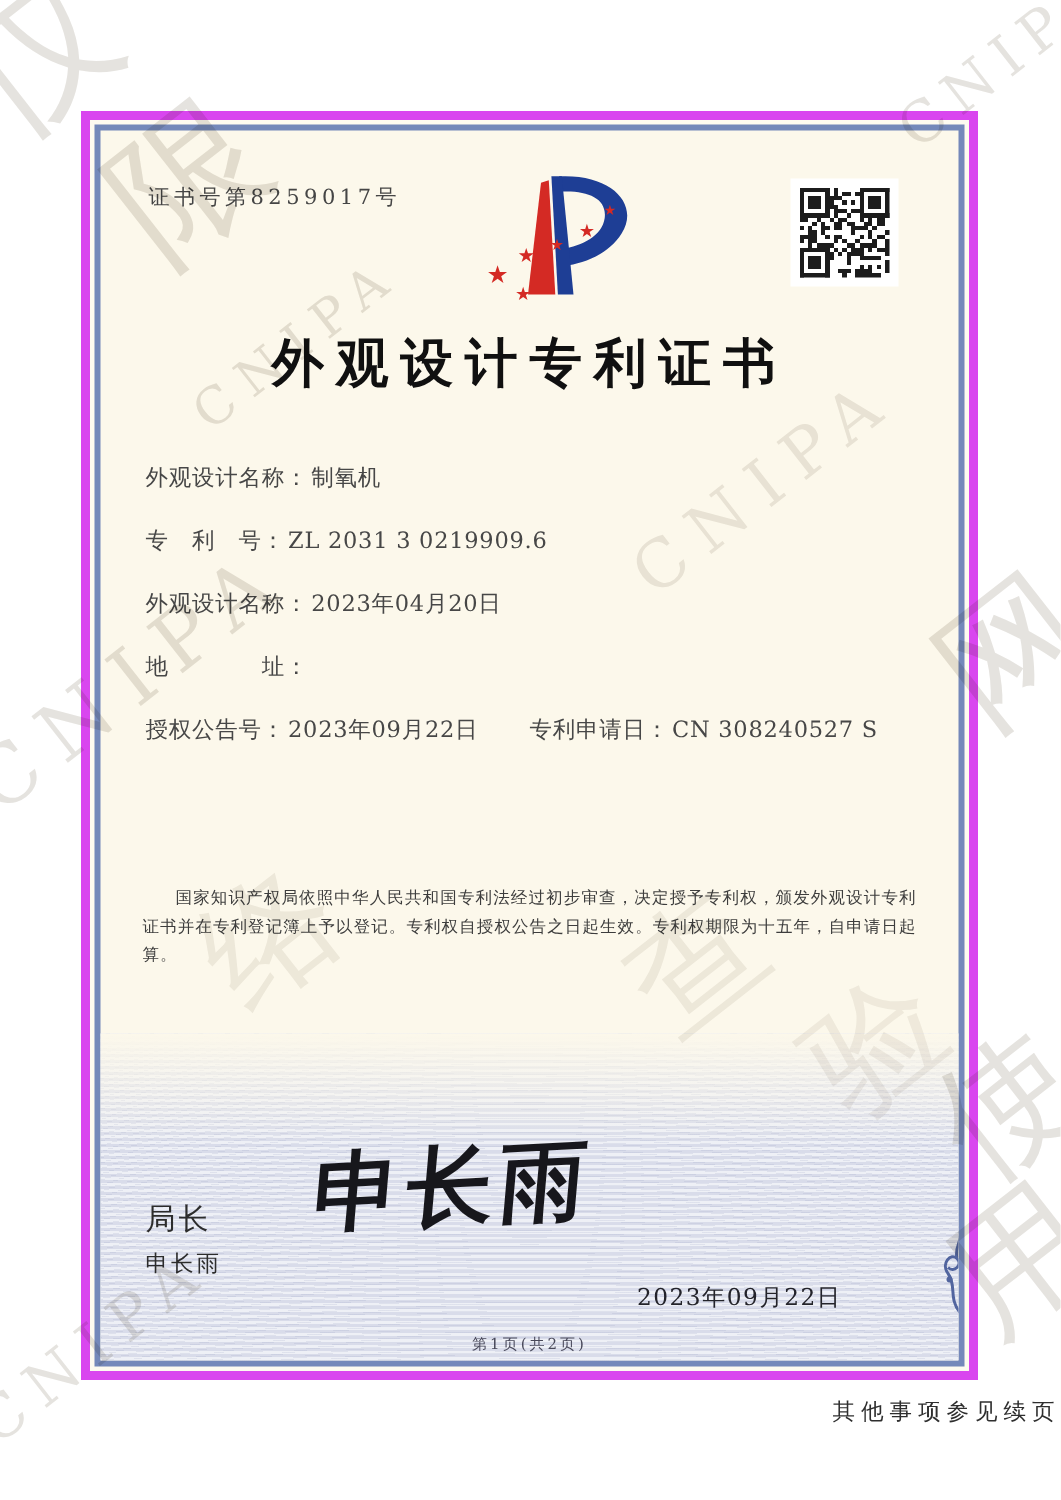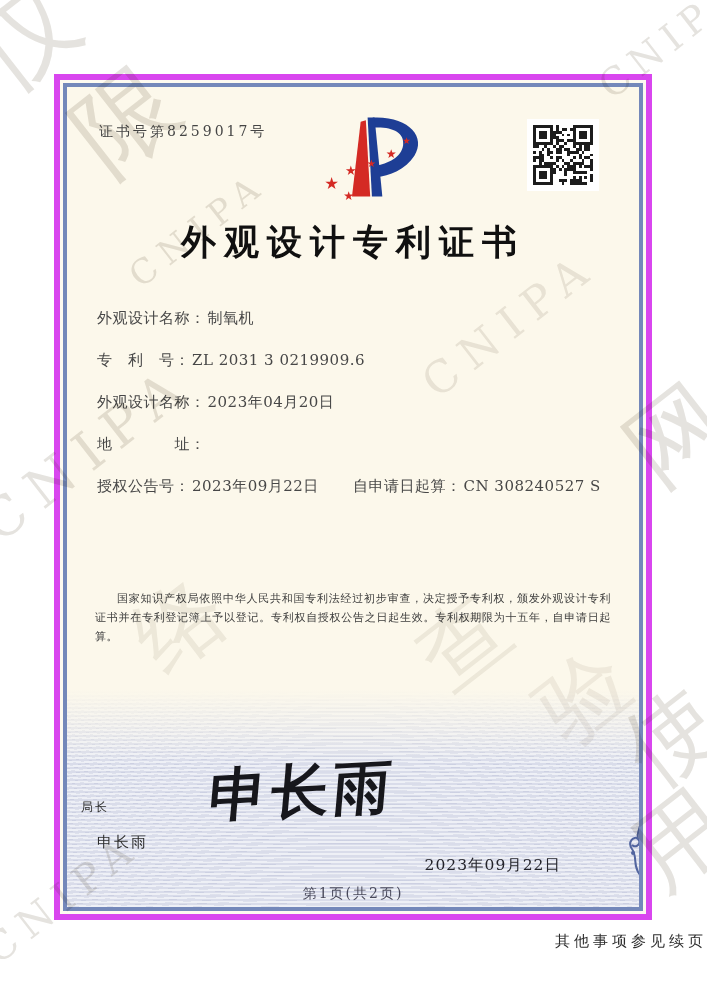--- a/index.html
+++ b/index.html
@@ -76,31 +76,31 @@
   .f-value{white-space:pre;margin-left:2px;}
   .pair-2{position:absolute;left:256px;display:flex;}
   
   .paras{
     position:absolute;left:28px;right:28px;top:503px;
     font-size:11px;line-height:1.72;color:#3d3d3d;
     text-align:justify;letter-spacing:.6px;
   }
   .paras p{margin:0 0 6px 0;text-indent:2em;}
   
-  .signoff-title{position:absolute;left:14px;top:712px;font-size:12px;color:#2c2c2c;letter-spacing:2px;font-family:"DejaVu Sans","Liberation Sans",sans-serif;}
+  .signoff-title{position:absolute;left:30px;top:712px;font-size:20px;color:#2c2c2c;letter-spacing:2px;font-family:"DejaVu Sans","Liberation Sans",sans-serif;}
   .signoff-name{position:absolute;left:30px;top:746px;font-size:15px;color:#2c2c2c;letter-spacing:2px;font-family:"DejaVu Sans","Liberation Sans",sans-serif;}
   .sig-script{
     position:absolute;left:142px;top:664px;width:260px;
     font-size:58px;font-weight:600;color:#17171c;letter-spacing:4px;
     transform:rotate(-3deg) skewX(-8deg);
   }
   .issue-date{position:absolute;right:78px;top:768px;font-size:15.5px;color:#23232a;letter-spacing:1px;}
   .page-info{
     position:absolute;left:0;right:0;bottom:4px;text-align:center;
-    font-size:14px;color:#48485a;letter-spacing:2px;
+    font-size:10px;color:#48485a;letter-spacing:2px;
   }
   .flourish{position:absolute;right:-7px;bottom:30px;z-index:2;}
   
   .below-note{
     position:absolute;left:0;right:0;top:932px;text-align:right;z-index:2;
     font-size:15px;color:#2e2e2e;letter-spacing:4px;
   }
 </style>
 </head>
 <body>
@@ -312,21 +312,21 @@
           <span class="f-label">外观设计名称：</span>
           <span class="f-value">2023年04月20日</span>
         </div>
         <div class="field-row">
           <span class="f-label">地　　　　址：</span>
         </div>
         <div class="field-row">
           <span class="f-label">授权公告号：</span>
           <span class="f-value">2023年09月22日</span>
           <span class="pair-2">
-            <span class="f-label">自申请日起算：</span>
+            <span class="f-label">专利申请日：</span>
             <span class="f-value">CN 308240527 S</span>
           </span>
         </div>
       </div>
 
       <div class="paras">
         <p>国家知识产权局依照中华人民共和国专利法经过初步审查，决定授予专利权，颁发外观设计专利证书并在专利登记簿上予以登记。专利权自授权公告之日起生效。专利权期限为十五年，自申请日起算。</p>
       </div>
 
       <div class="signoff-title">局长</div>

